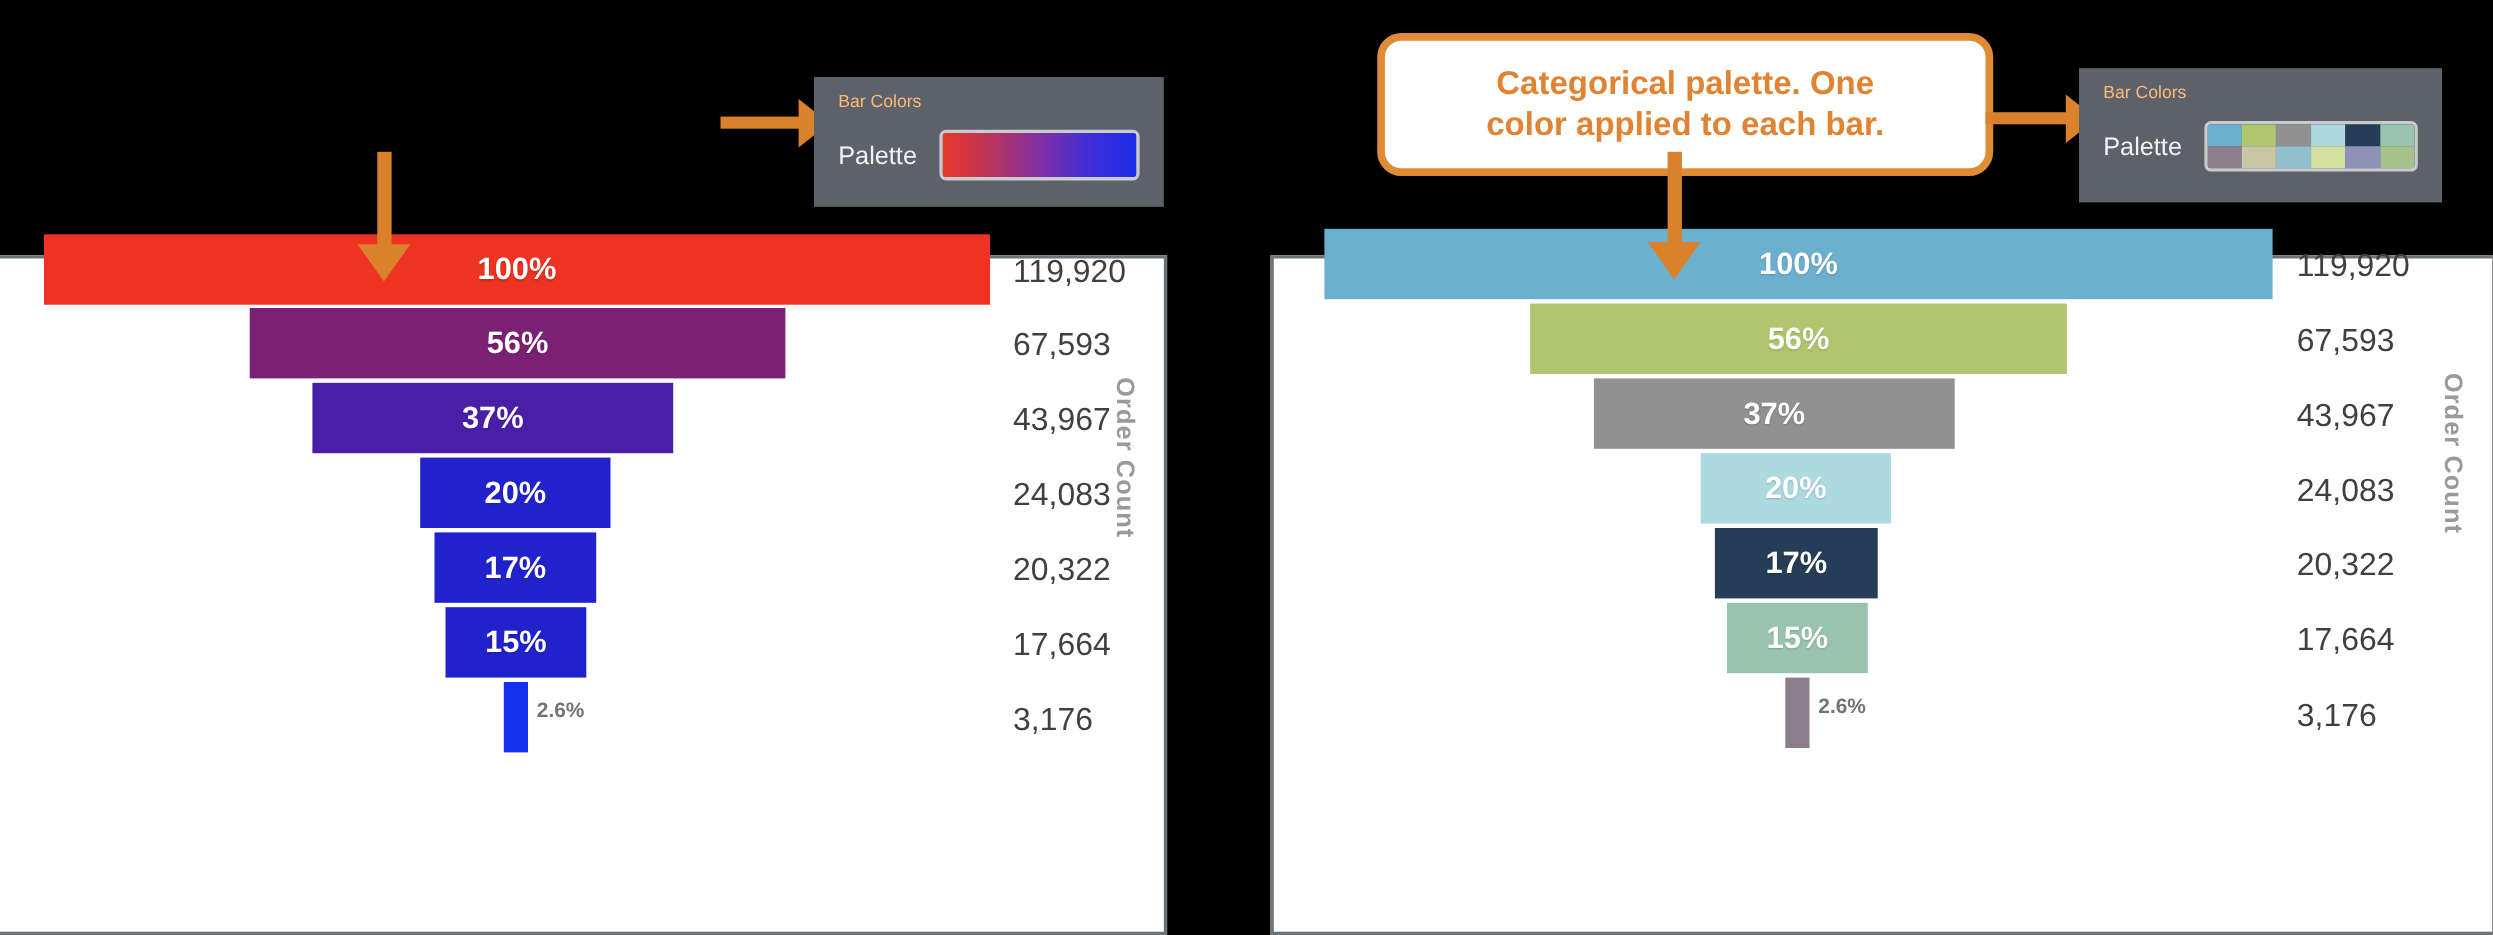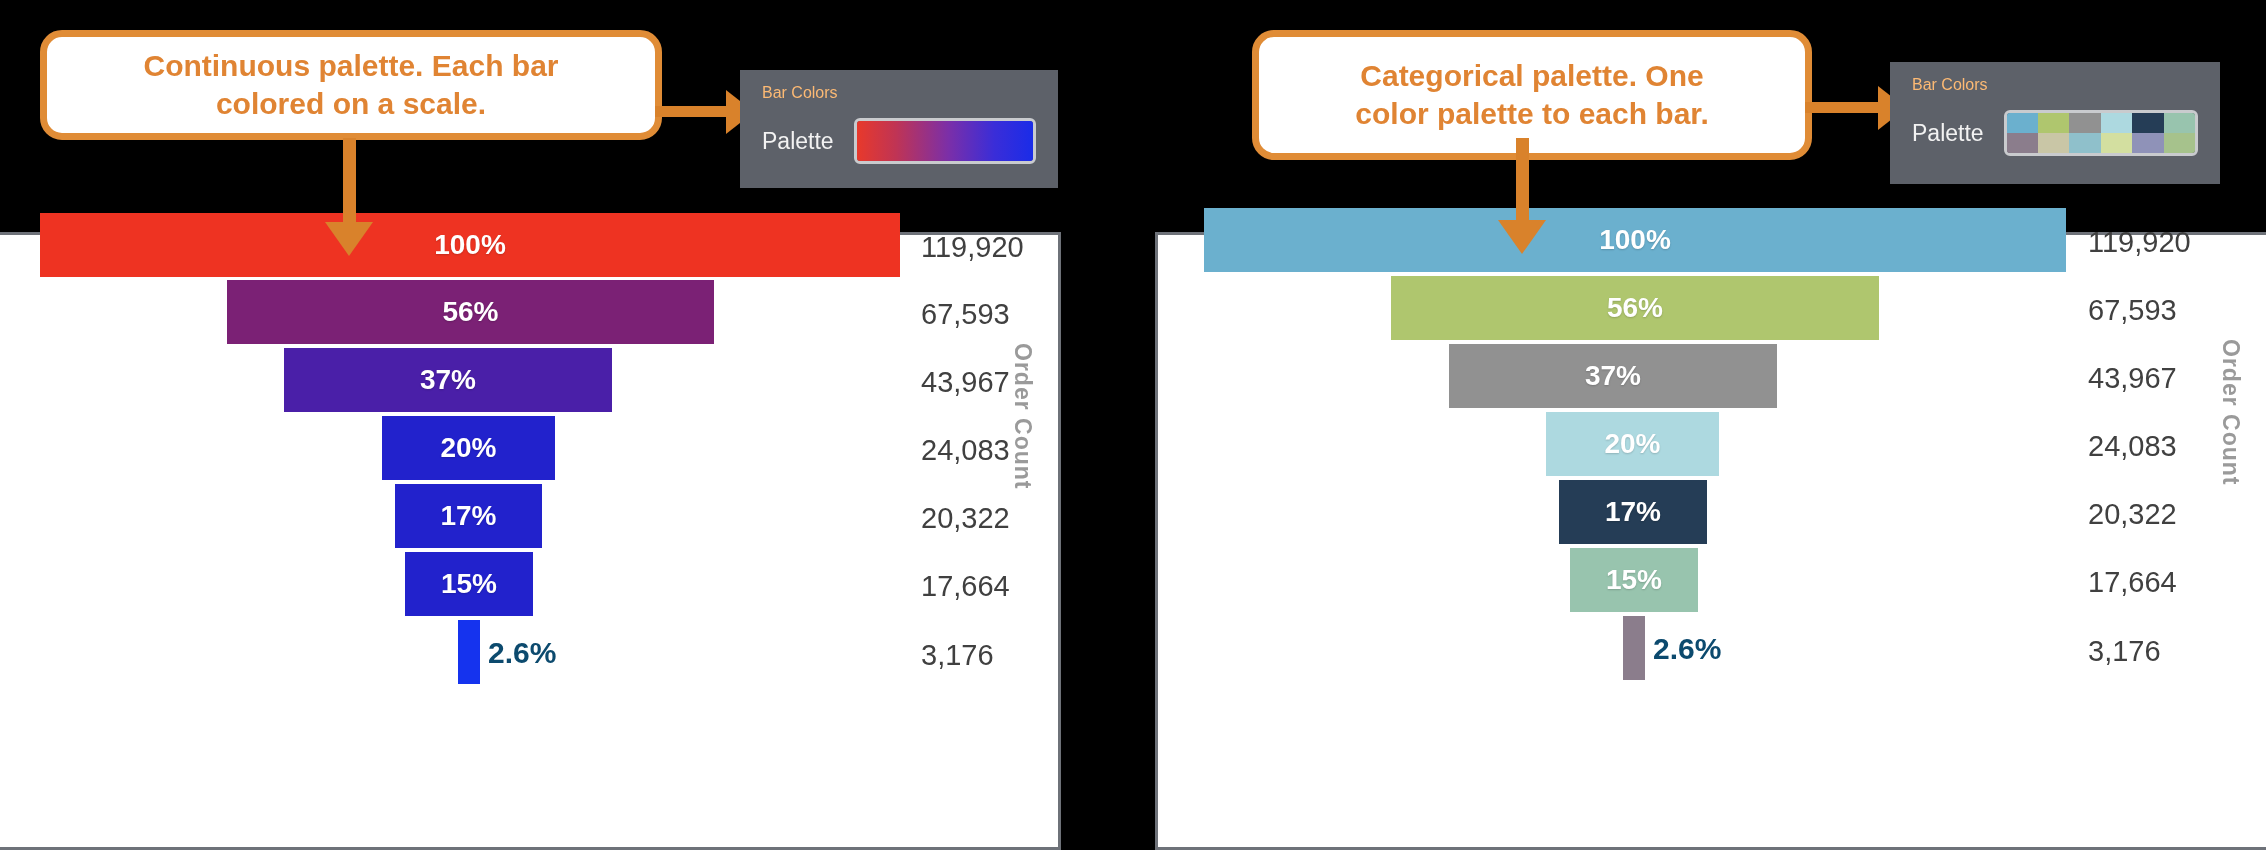--- a/index.html
+++ b/index.html
@@ -41,21 +41,21 @@
   .cat-grid i{display:block;}
 
   
   .chartcard{position:absolute;background:#ffffff;border:3px solid #6E7279;
              box-sizing:border-box;}
   .plot{position:absolute;inset:0;}
   .bar{position:absolute;display:flex;align-items:center;justify-content:center;
        box-sizing:border-box;}
   .bar .pct{color:#ffffff;font-size:28px;font-weight:bold;white-space:nowrap;
             text-shadow:0 1px 2px rgba(0,0,0,.18);}
-  .pct-out{position:absolute;color:#0c4a6e;font-size:30px;font-weight:bold;
+  .pct-out{position:absolute;color:#737373;font-size:19px;font-weight:bold;
            white-space:nowrap;}
   .count{position:absolute;color:#404040;font-size:29px;white-space:nowrap;}
 
   .axis-title{position:absolute;color:#9A9A9A;font-size:23px;font-weight:bold;
      writing-mode:vertical-rl;letter-spacing:1px;white-space:nowrap;}
 </style>
 </head>
 <body>
 
 <div class="panel-root">
@@ -94,26 +94,20 @@
       <div class="count" style="left:926px;top:335px;">17,664</div>
 
       <div class="bar" style="left:463px;top:385px;width:22px;height:64px;background:#1533EE;"></div>
       <div class="pct-out" style="left:493px;top:401px;">2.6%</div>
       <div class="count" style="left:926px;top:404px;">3,176</div>
 
       <div class="axis-title" style="right:22px;top:108px;">Order Count</div>
     </div>
   </div>
 
-  <div class="callout" style="left:40px;top:30px;width:622px;height:110px;">
-    <div>
-      <div>Continuous palette. Each bar</div>
-      <div>colored on a scale.</div>
-    </div>
-  </div>
   <div class="stem" style="left:343px;top:138px;height:90px;"></div>
   <div class="arrow-down" style="left:325px;top:222px;"></div>
   <div class="connector" style="left:655px;top:106px;width:80px;"></div>
   <div class="arrow-right" style="left:726px;top:90px;"></div>
 
   <div class="settings" style="left:740px;top:70px;width:318px;height:118px;">
     <div class="title">Bar Colors</div>
     <div class="row">
       <span class="lbl">Palette</span>
       <span class="swatch-box">
@@ -162,21 +156,21 @@
       <div class="pct-out" style="left:495px;top:397px;">2.6%</div>
       <div class="count" style="left:930px;top:400px;">3,176</div>
 
       <div class="axis-title" style="right:24px;top:104px;">Order Count</div>
     </div>
   </div>
 
   <div class="callout" style="left:1252px;top:30px;width:560px;height:130px;">
     <div>
       <div>Categorical palette. One</div>
-      <div>color palette to each bar.</div>
+      <div>color applied to each bar.</div>
     </div>
   </div>
   <div class="stem" style="left:1516px;top:138px;height:88px;"></div>
   <div class="arrow-down" style="left:1498px;top:220px;"></div>
   <div class="connector" style="left:1805px;top:102px;width:82px;"></div>
   <div class="arrow-right" style="left:1878px;top:86px;"></div>
 
   <div class="settings" style="left:1890px;top:62px;width:330px;height:122px;">
     <div class="title">Bar Colors</div>
     <div class="row">

